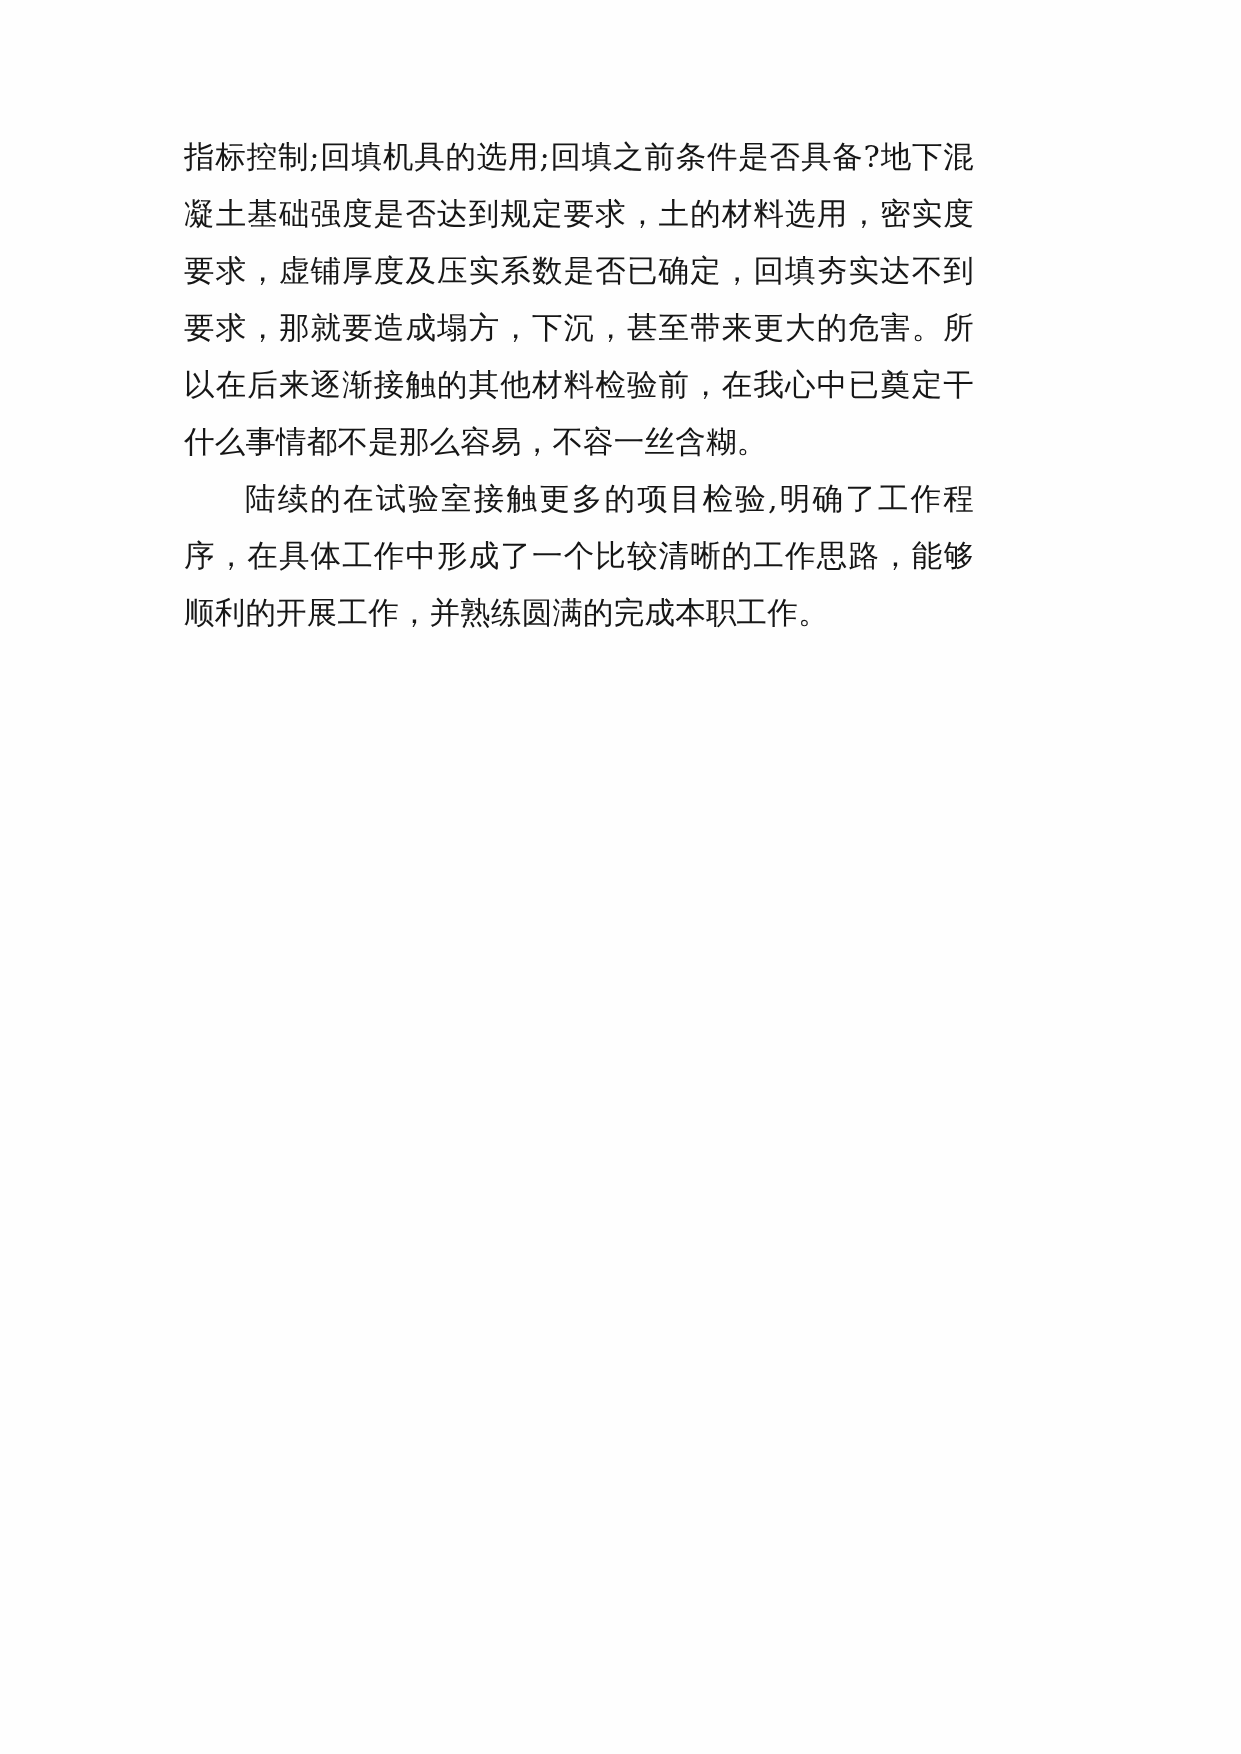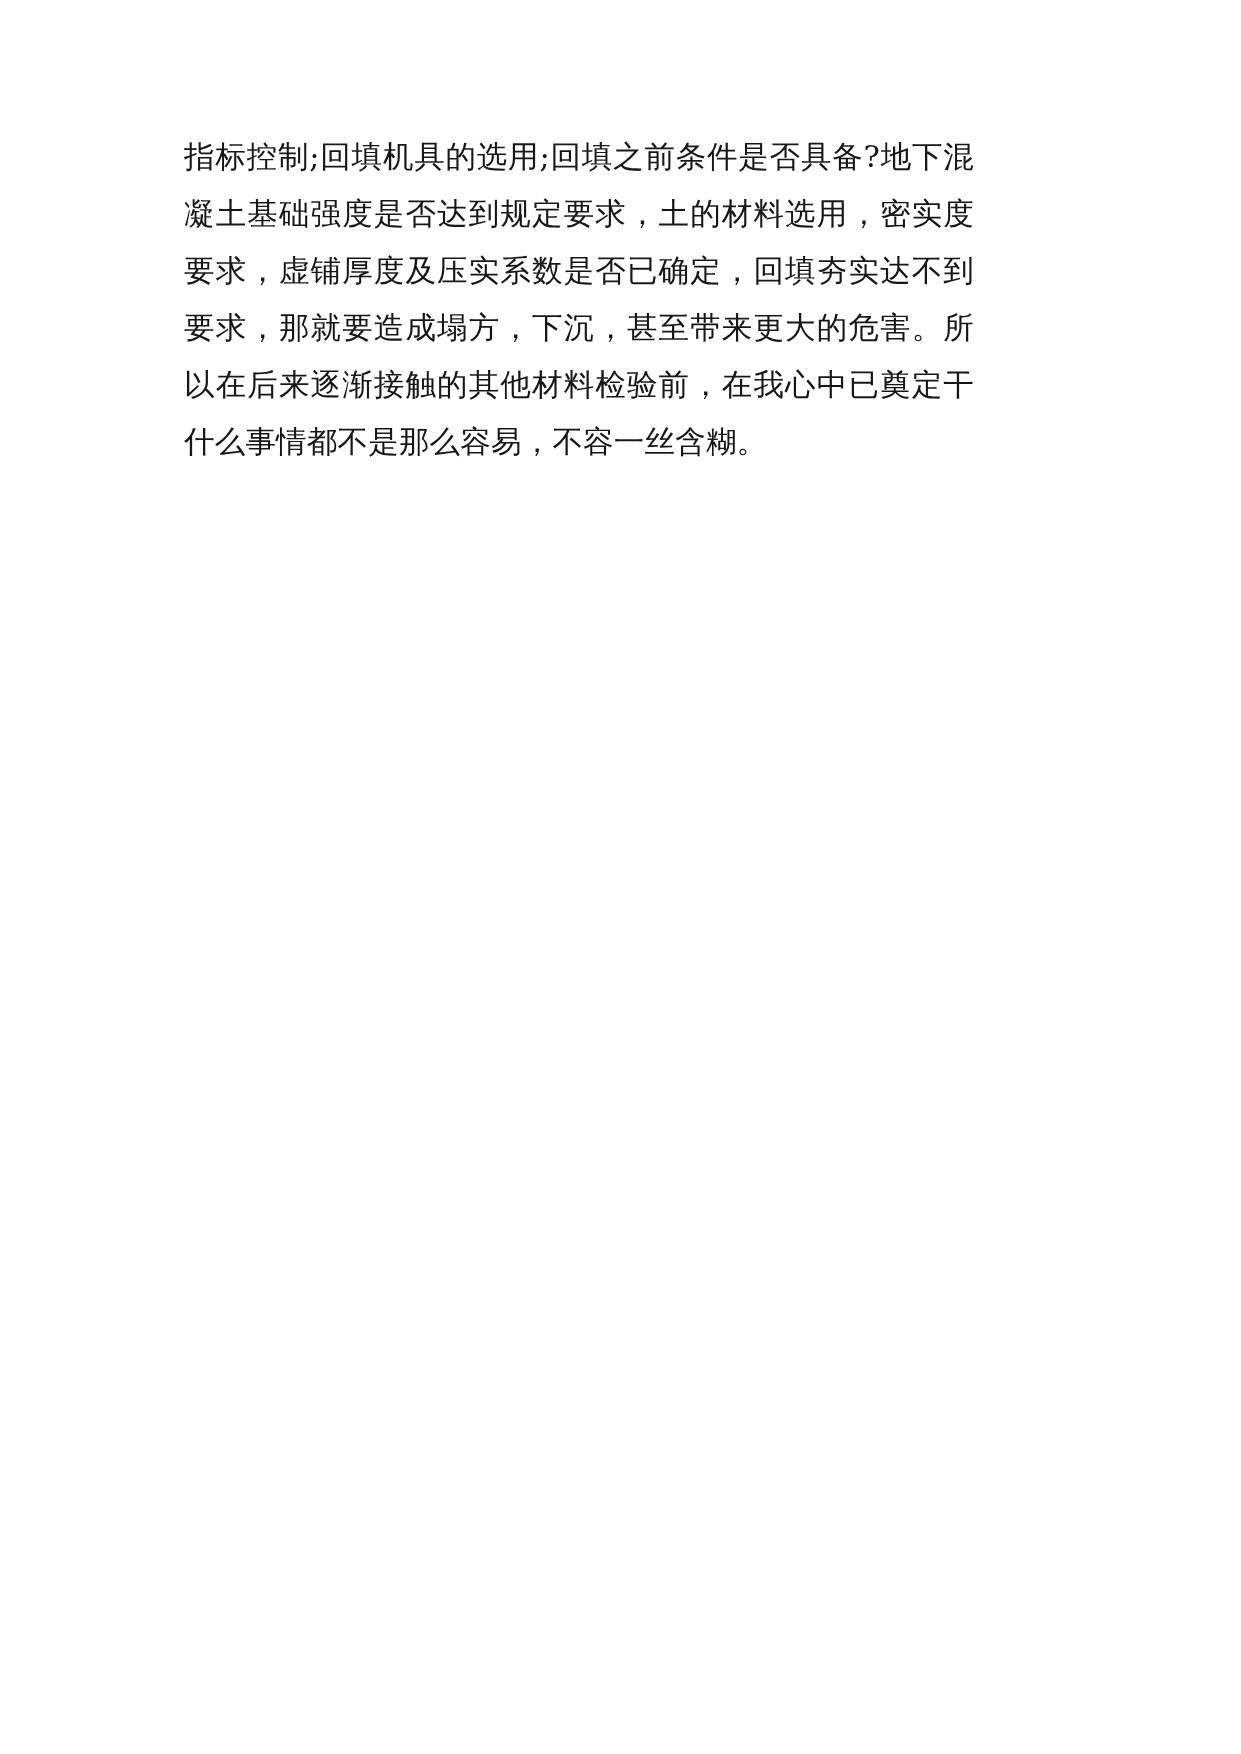--- a/index.html
+++ b/index.html
@@ -43,14 +43,15 @@
   .indent {
     text-indent: 61px;
   }
 </style>
 </head>
 <body>
 
 <div class="page">
   <div class="content">
     <p class="para">指标控制;回填机具的选用;回填之前条件是否具备?地下混凝土基础强度是否达到规定要求，土的材料选用，密实度要求，虚铺厚度及压实系数是否已确定，回填夯实达不到要求，那就要造成塌方，下沉，甚至带来更大的危害。所以在后来逐渐接触的其他材料检验前，在我心中已奠定干什么事情都不是那么容易，不容一丝含糊。</p>
+    <p class="para indent">陆续的在试验室接触更多的项目检验,明确了工作程序，在具体工作中形成了一个比较清晰的工作思路，能够顺利的开展工作，并熟练圆满的完成本职工作。</p>
   </div>
 </div>
 
 </body></html>

